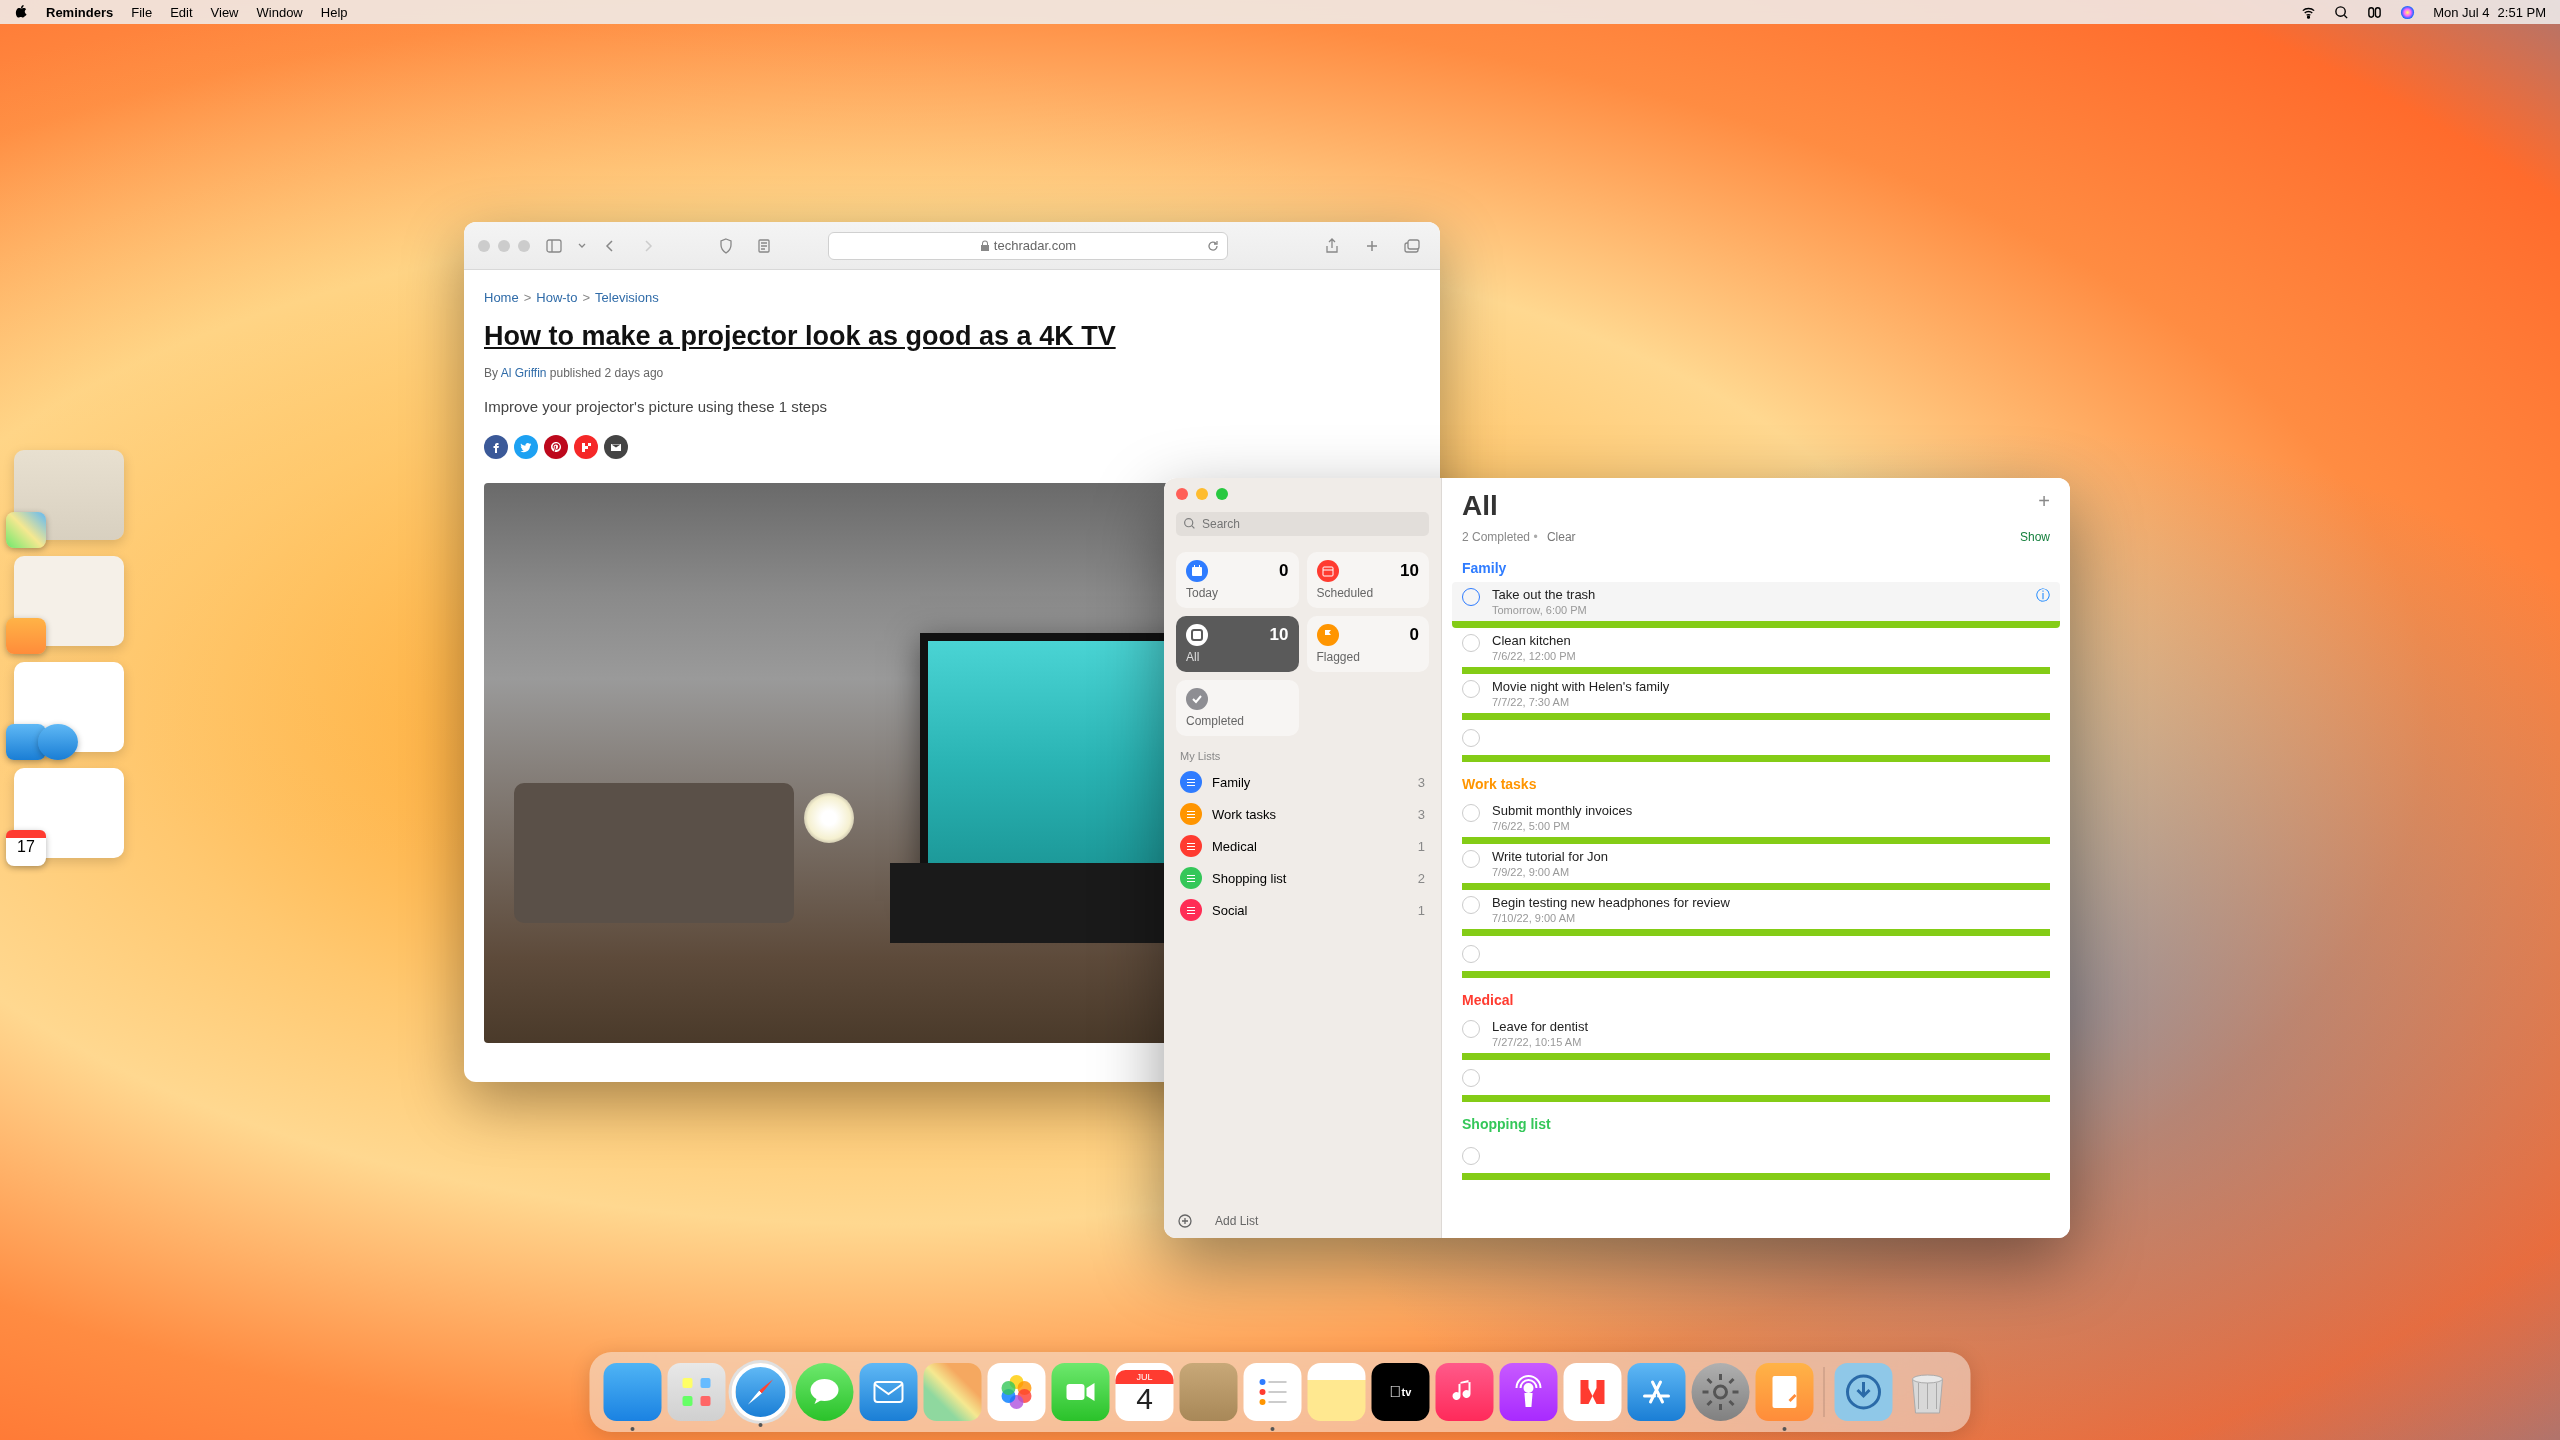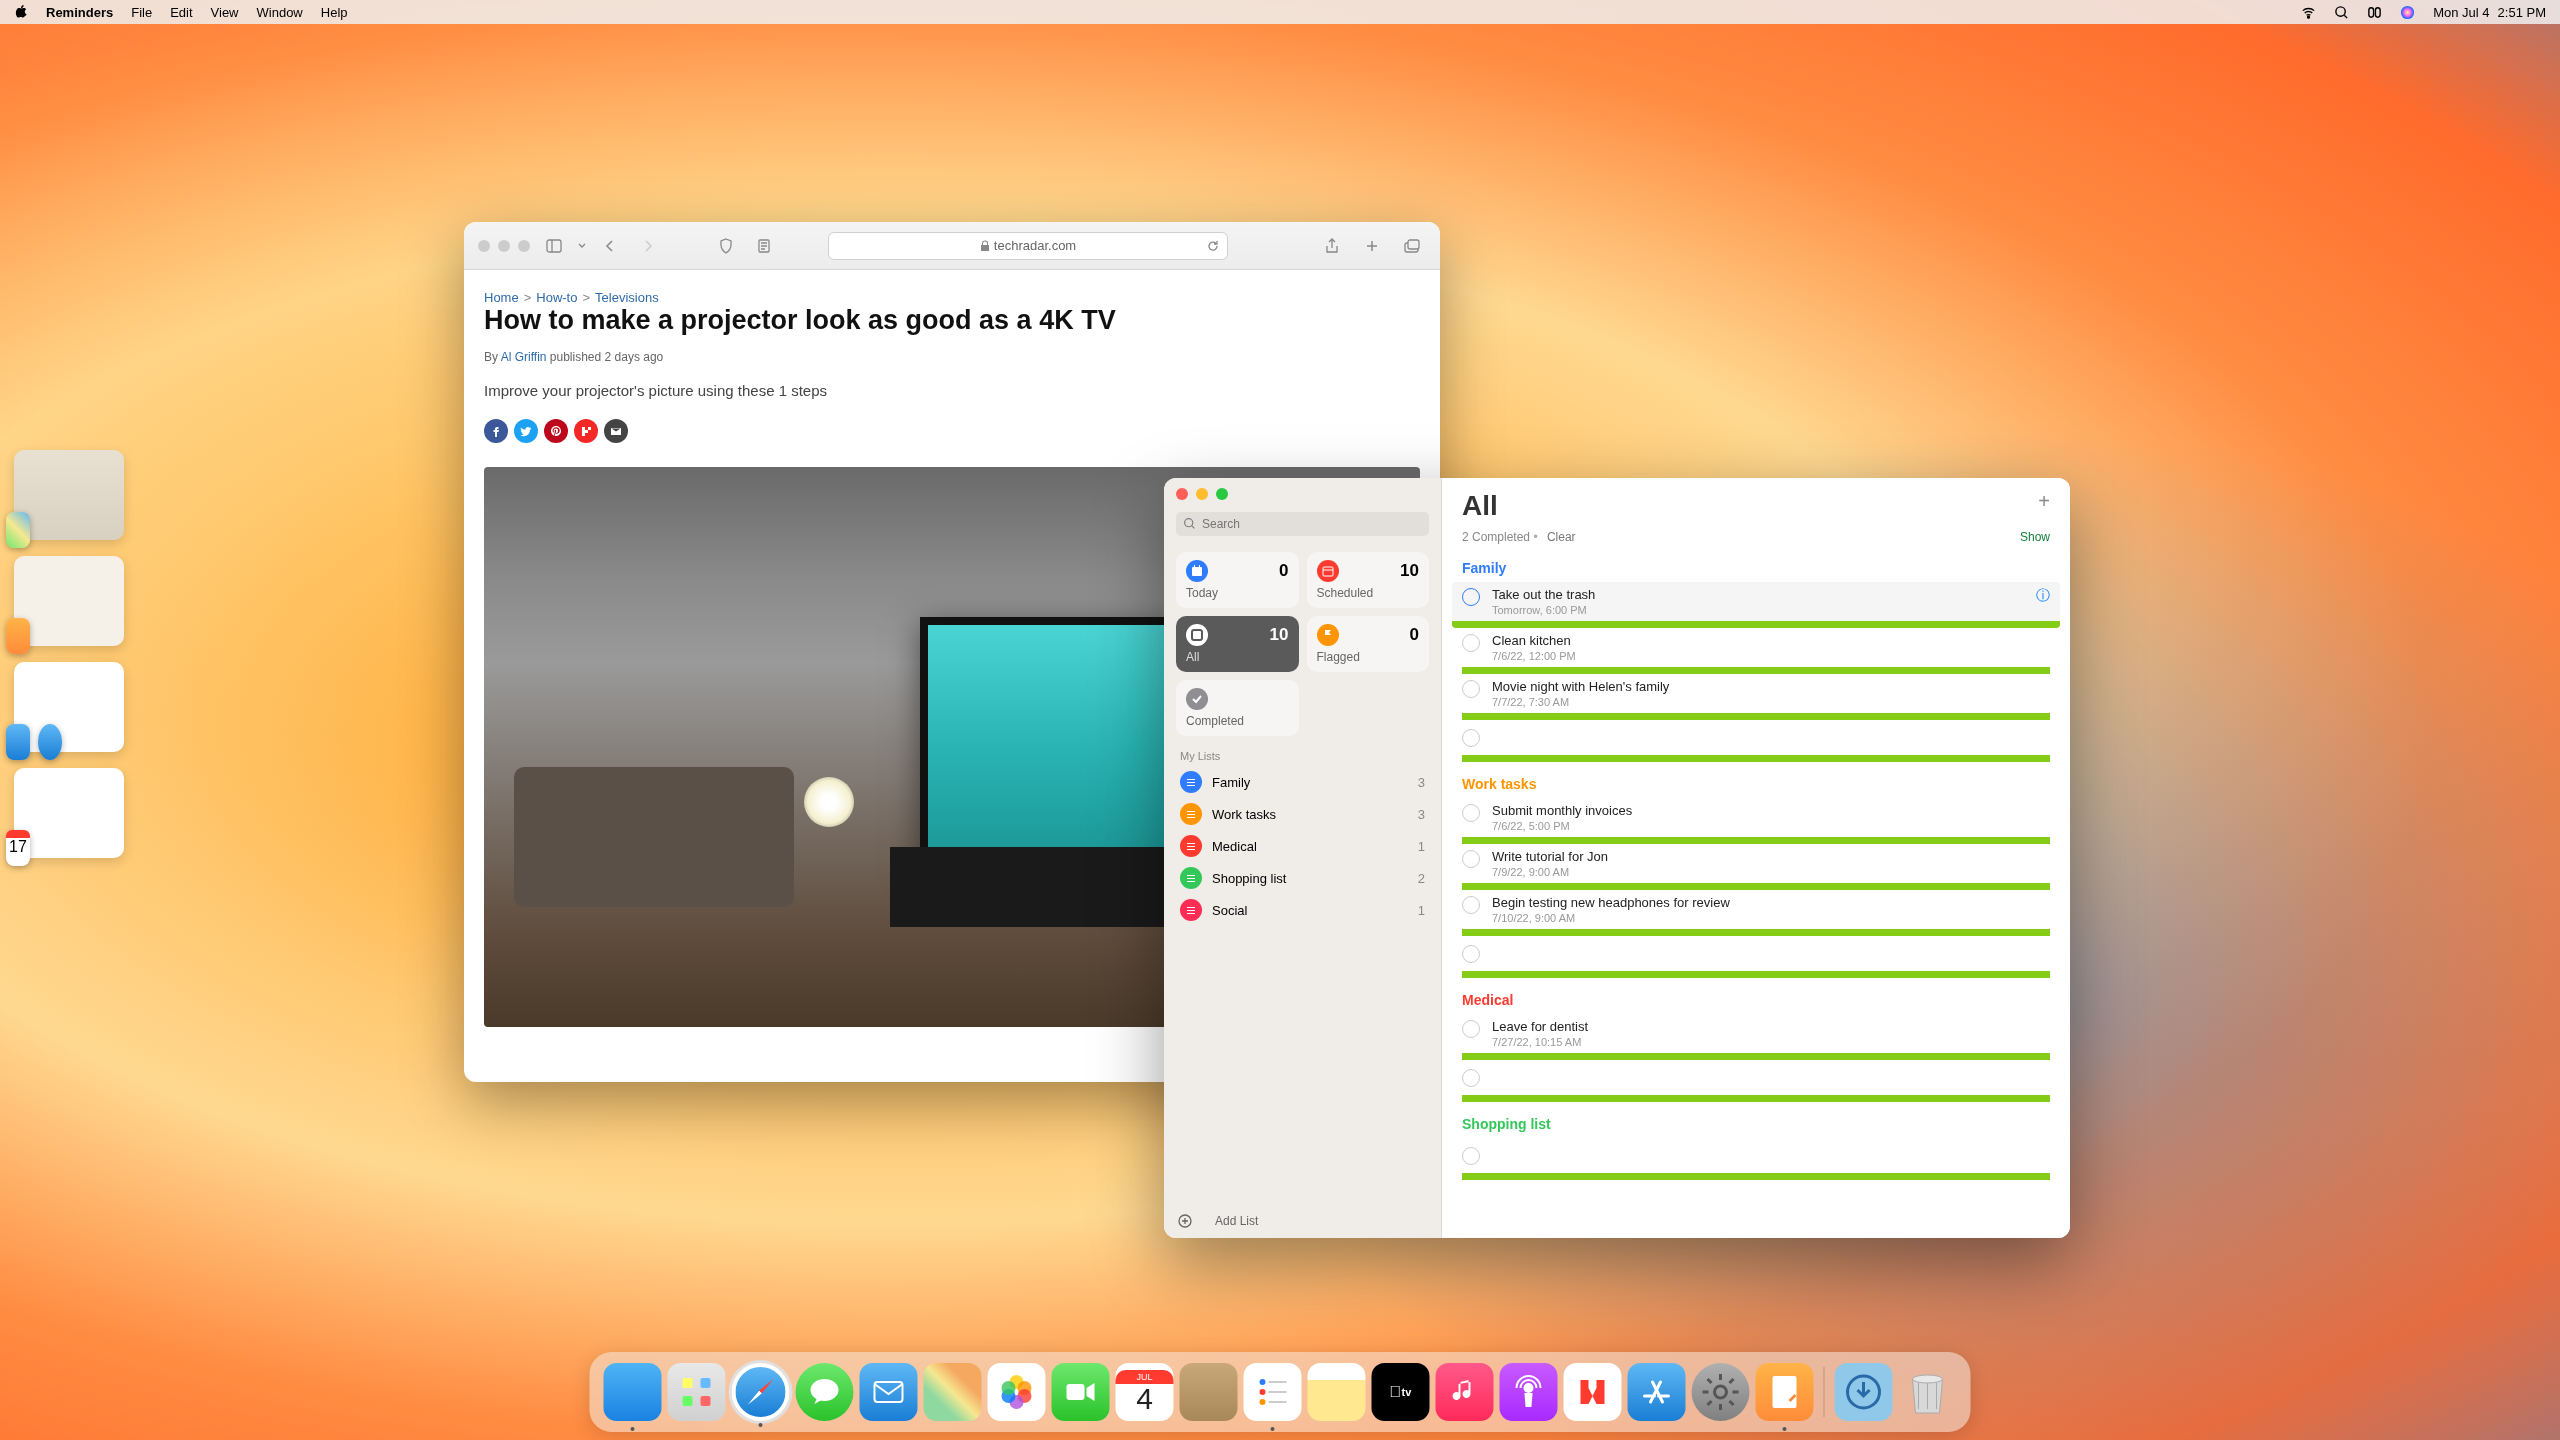--- a/index.html
+++ b/index.html
@@ -14,42 +14,42 @@
     .menubar .apple-logo { width: 14px; height: 14px; margin-right: 18px; }
     .menubar .app-name { font-weight: 700; margin-right: 18px; }
     .menubar .menu-item { margin-right: 18px; cursor: default; }
     .menubar .right { margin-left: auto; display: flex; align-items: center; gap: 18px; }
     .menubar .right svg { width: 15px; height: 15px; }
     .menubar .datetime { display: flex; gap: 8px; }
     
     
     .stage-thumbs { position: absolute; left: 14px; top: 450px; display: flex; flex-direction: column; gap: 16px; z-index: 5; }
     .stage-thumb { width: 110px; height: 90px; background: rgba(255,255,255,0.7); border-radius: 10px; position: relative; box-shadow: 0 4px 12px rgba(0,0,0,0.15); }
-    .stage-thumb .app-icon { position: absolute; bottom: -8px; left: -8px; width: 24px; height: 36px; border-radius: 8px; box-shadow: 0 2px 6px rgba(0,0,0,0.3); }
+    .stage-thumb .app-icon { position: absolute; bottom: -8px; left: -8px; width: 40px; height: 36px; border-radius: 8px; box-shadow: 0 2px 6px rgba(0,0,0,0.3); }
     .stage-thumb.t1 { background: linear-gradient(#e8e0d0, #d8d0c0); }
     .stage-thumb.t2 { background: #f5f0e8; }
     .stage-thumb.t3 { background: #fff; }
     .stage-thumb.t4 { background: #fff; }
     
     
     .safari-window { position: absolute; left: 464px; top: 222px; width: 976px; height: 860px; background: #fff; border-radius: 12px; box-shadow: 0 20px 60px rgba(0,0,0,0.35); overflow: hidden; z-index: 10; }
     .safari-toolbar { height: 48px; background: linear-gradient(#f4f4f4, #ececec); border-bottom: 1px solid #d8d8d8; display: flex; align-items: center; padding: 0 14px; gap: 10px; }
     .traffic-lights { display: flex; gap: 8px; }
     .traffic-light { width: 12px; height: 12px; border-radius: 50%; }
     .tl-gray { background: #ccc; }
     .safari-toolbar .tool-icon { width: 28px; height: 22px; border-radius: 5px; display: flex; align-items: center; justify-content: center; color: #888; }
     .safari-url { flex: 1; max-width: 400px; margin: 0 auto; height: 28px; background: #fff; border: 1px solid #d0d0d0; border-radius: 6px; display: flex; align-items: center; justify-content: center; font-size: 13px; color: #666; position: relative; }
     .safari-url .lock { margin-right: 4px; }
     .safari-url .reload { position: absolute; right: 8px; }
     .safari-toolbar .right-tools { margin-left: auto; display: flex; gap: 12px; }
     
     .safari-content { padding: 20px; }
     .breadcrumb { font-size: 13px; color: #2f6ba8; }
     .breadcrumb .sep { color: #888; margin: 0 5px; }
-    .article-title { font-size: 27px; font-weight: 700; margin-top: 0; color: #111; }
+    .article-title { font-size: 27px; font-weight: 700; margin-top: 16px; color: #111; text-decoration: underline; }
     .article-meta { font-size: 12px; margin-top: 14px; color: #666; }
     .article-meta a { color: #2f6ba8; text-decoration: none; }
     .article-intro { font-size: 15px; margin-top: 18px; color: #444; }
     .share-icons { display: flex; gap: 6px; margin-top: 20px; }
     .share-icon { width: 24px; height: 24px; border-radius: 50%; display: flex; align-items: center; justify-content: center; }
     .article-image { margin-top: 24px; width: 100%; height: 560px; border-radius: 4px; background: linear-gradient(180deg, #6a6a6a 0%, #8a8a8a 20%, #9a9a9a 35%, #5d4a3a 85%, #4a3a2a 100%); position: relative; overflow: hidden; }
     .article-image .tv { position: absolute; right: 60px; top: 150px; width: 440px; height: 260px; background: linear-gradient(180deg, #4ad4d4 0%, #2ab4b4 50%, #1a9494 100%); border: 8px solid #111; box-shadow: 0 8px 30px rgba(0,0,0,0.5); }
     .article-image .sofa { position: absolute; left: 30px; bottom: 120px; width: 280px; height: 140px; background: #5a5048; border-radius: 10px; }
     .article-image .lamp { position: absolute; left: 320px; bottom: 200px; width: 50px; height: 50px; background: radial-gradient(circle, #fff 20%, #f5f0d0 60%, transparent 100%); border-radius: 50%; }
     .article-image .tvstand { position: absolute; right: 50px; bottom: 100px; width: 480px; height: 80px; background: #1a1a1a; }

